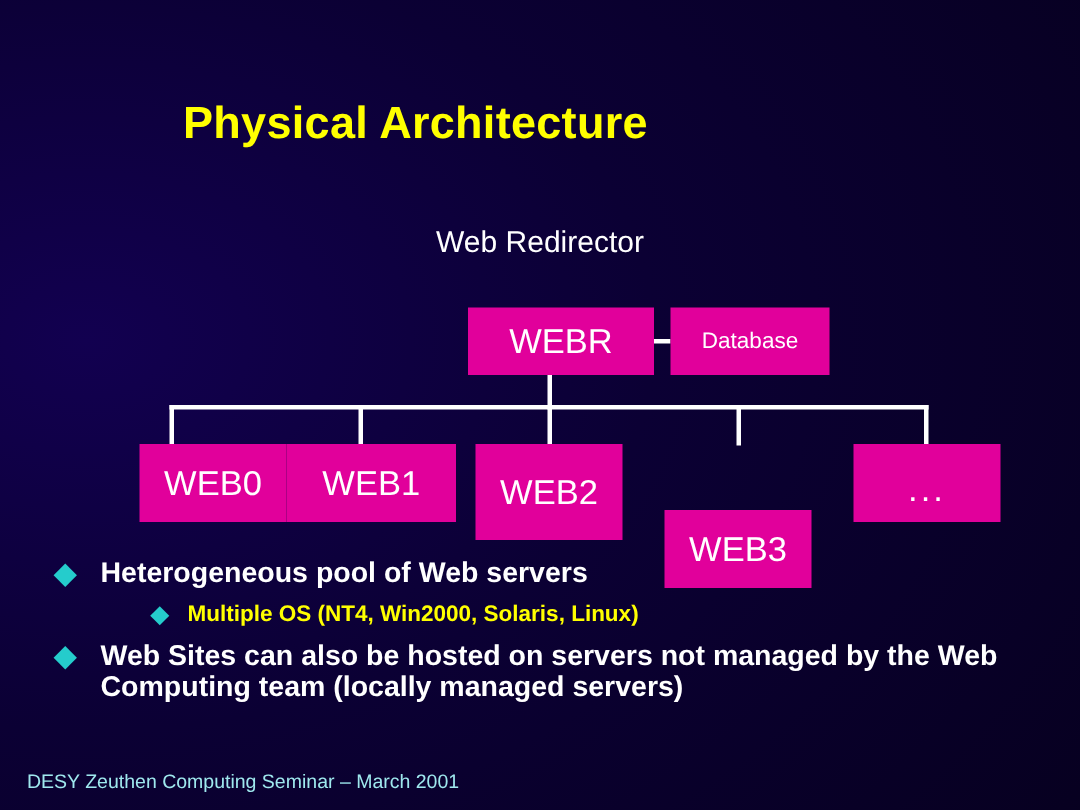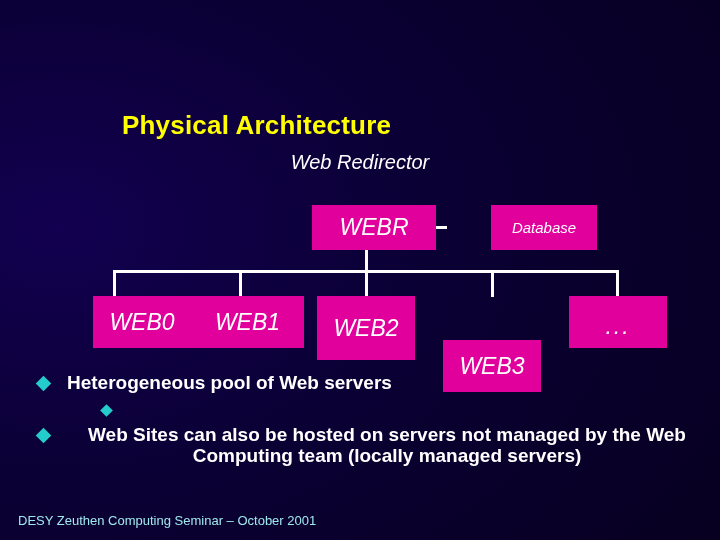--- a/index.html
+++ b/index.html
@@ -32,29 +32,28 @@
   }
   #cern-logo svg { display: block; width: 100%; height: 100%; }
 
   
   #page-title {
     position: absolute;
     left: 122px;
     top: 66px;
     width: 530px;
     color: #ffff00;
-    font-size: 26px;
+    font-size: 30px;
     font-weight: bold;
     letter-spacing: 0.2px;
     white-space: nowrap;
-    margin-top: 44px;
   }
 
   
-  #diagram { position: absolute; left: 0; top: 0; width: 720px; height: 370px; font-style: italic; }
+  #diagram { position: absolute; left: 0; top: 0; width: 720px; height: 370px; }
 
   .diag-caption {
     position: absolute;
     left: 0; right: 0;
     top: 151px;
     text-align: center;
     color: #ffffff;
     font-size: 20px;
     font-weight: normal;
   }
@@ -63,21 +62,21 @@
     position: absolute;
     background: #e1009b;
     color: #ffffff;
     display: flex;
     align-items: center;
     justify-content: center;
     box-sizing: border-box;
     line-height: 1;
   }
   .node.big   { font-size: 23px; }
-  .node.small { font-size: 15px; margin-left: 44px; }
+  .node.small { font-size: 15px; }
 
   #node-webr     { left: 312px; top: 205px; width: 124px; height: 45px; }
   #node-database { left: 447px; top: 205px; width: 106px; height: 45px; }
 
   #node-web0 { left:  65px; top: 296px; width: 98px; height: 52px; margin-left: 28px; }
   #node-web1 { left: 191px; top: 296px; width: 113px; height: 52px; }
   #node-web2 { left: 317px; top: 296px; width: 98px; height: 64px; }
   #node-web3 { left: 443px; top: 304px; width: 98px; height: 52px; margin-top: 36px; }
   #node-more { left: 569px; top: 296px; width: 98px; height: 52px; }
   #node-more span { position: relative; top: 4px; letter-spacing: 2px; }
@@ -92,21 +91,21 @@
   
   #wire-d0 { left: 113px; top: 270px; width: 3px; height: 27px; }
   #wire-d1 { left: 239px; top: 270px; width: 3px; height: 27px; }
   #wire-d2 { left: 365px; top: 270px; width: 3px; height: 27px; }
   #wire-d3 { left: 491px; top: 270px; width: 3px; height: 27px; }
   #wire-d4 { left: 616px; top: 270px; width: 3px; height: 27px; }
 
   
   #bullets { position: absolute; left: 0; top: 372px; width: 720px; }
 
-  .bullet-row { position: relative; display: flex; align-items: flex-start; text-align: center; }
+  .bullet-row { position: relative; display: flex; align-items: flex-start; }
   .bullet-row.lvl1 { margin-left: 38px; margin-bottom: 7px; }
   .bullet-row.lvl2 { margin-left: 102px; margin-bottom: 9px; }
 
   .diamond {
     flex: 0 0 auto;
     width: 11px; height: 11px;
     background: #25cccc;
     transform: rotate(45deg);
     margin-top: 6px;
   }
@@ -164,23 +163,24 @@
 
   <div id="bullets">
 
     <div class="bullet-row lvl1">
       <span class="diamond"></span>
       <span class="bullet-text">Heterogeneous pool of Web servers</span>
     </div>
 
     <div class="bullet-row lvl2">
       <span class="diamond"></span>
+      <span class="bullet-text">Multiple OS (NT4, Win2000, Solaris, Linux)</span>
     </div>
 
     <div class="bullet-row lvl1">
       <span class="diamond"></span>
       <span class="bullet-text">Web Sites can also be hosted on servers not managed by the Web Computing team (locally managed servers)</span>
     </div>
   </div>
 
-  <div id="footer">DESY Zeuthen Computing Seminar – October 2001</div>
+  <div id="footer">DESY Zeuthen Computing Seminar – March 2001</div>
 
 </div>
 
 </body></html>

